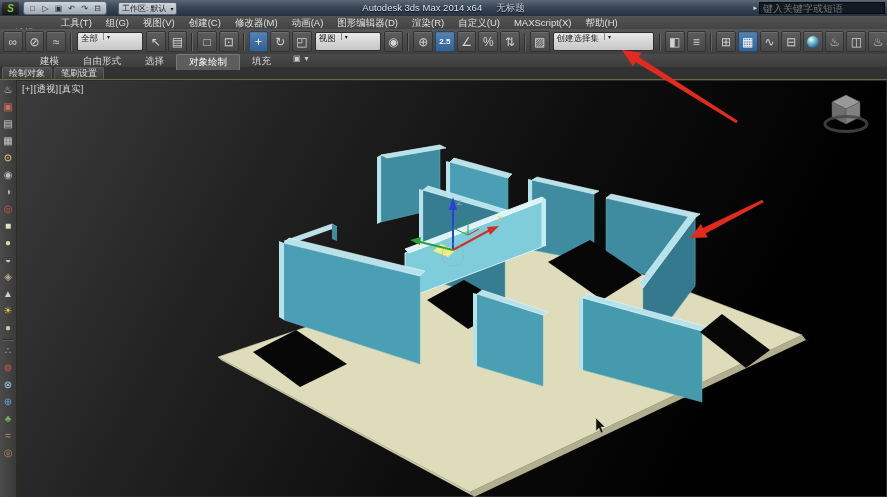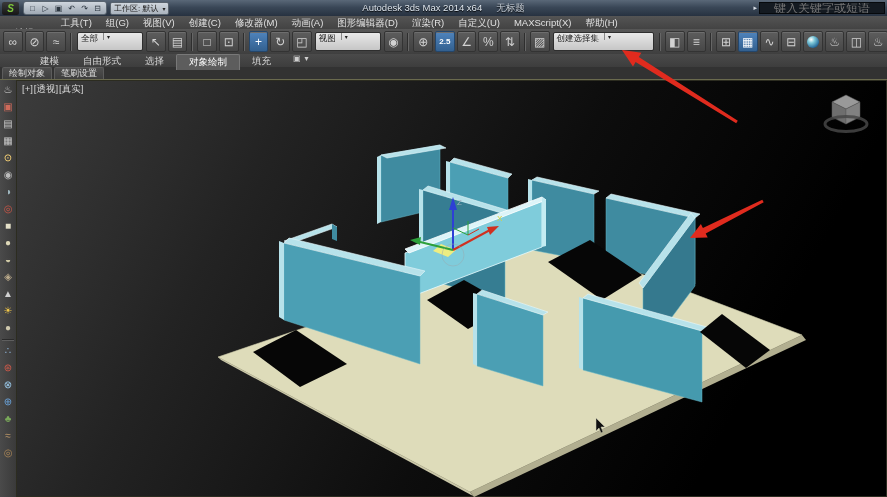--- a/index.html
+++ b/index.html
@@ -8,30 +8,30 @@
   
   .titlebar{position:absolute;left:0;top:0;width:887px;height:16px;
     background:linear-gradient(#5a6878 0%,#3a4757 45%,#273241 100%);
     display:flex;align-items:center;z-index:20;}
   .logo{width:17px;height:13px;margin:1px 2px;border-radius:2px;
     background:linear-gradient(#3a3a3a,#161616);color:#7ec83c;font-weight:bold;
     font-size:10px;line-height:13px;text-align:center;font-style:italic;}
   .qa{display:flex;align-items:center;background:linear-gradient(#cfd6dd,#9fa9b4);
     border:1px solid #5a6570;border-radius:3px;height:12px;margin-left:2px;padding:0 2px;}
   .qa .qbtn{font-size:8px;color:#2c3640;width:13px;text-align:center;cursor:default;}
-  .ws{display:flex;align-items:center;height:11px;margin-left:3px;background:linear-gradient(#cfd6dd,#aab3bd);
+  .ws{display:flex;align-items:center;height:11px;margin-left:11px;background:linear-gradient(#cfd6dd,#aab3bd);
     border:1px solid #59636d;border-radius:2px;font-size:8px;color:#222;padding:0 3px;}
   .ws .car{font-size:6px;margin-left:4px;}
   .titletext{position:absolute;left:50%;top:2px;transform:translateX(-50%);
     font-size:9.5px;color:#dfe7ef;white-space:nowrap;text-shadow:0 1px 1px #000;}
   .titletext .doc{margin-left:14px;color:#cdd5de;}
   .ic-search{position:absolute;right:2px;top:2px;display:flex;align-items:center;}
   .ic-arrow{color:#d8dee5;font-size:7px;margin-right:2px;}
   .ic-search input{width:118px;height:10px;background:#141a21;border:1px solid #06090c;
-    color:#9aa7b5;font-size:12px;padding:0 3px;font-family:"Liberation Sans",sans-serif;text-align:center;}
+    color:#9aa7b5;font-size:10px;padding:0 3px;font-family:"Liberation Sans",sans-serif;}
   
   .menubar{position:absolute;left:0;top:16px;width:887px;height:13px;
     background:linear-gradient(#55555­5,#454545);background:linear-gradient(#545454,#434343);
     border-bottom:1px solid #2a2a2a;display:flex;align-items:center;z-index:20;}
   .menu-item{color:#e0e0e0;font-size:9.5px;padding:0 7px;height:13px;line-height:13px;cursor:default;}
   .menu-item:first-child{margin-left:8px;margin-top:20px;}
   
   .toolbar{position:absolute;left:0;top:29px;width:887px;height:25px;
     background:linear-gradient(#565656,#3f3f3f);border-bottom:1px solid #262626;
     display:flex;align-items:center;z-index:20;padding-left:2px;}

